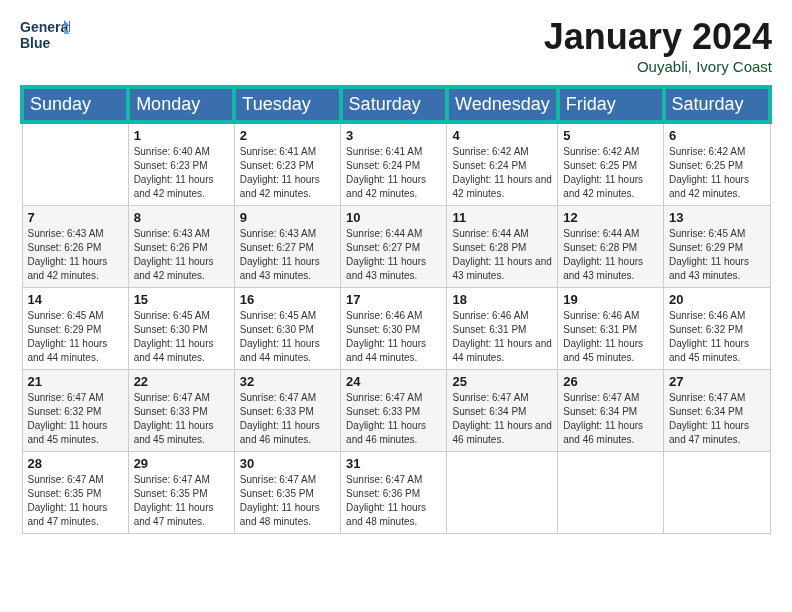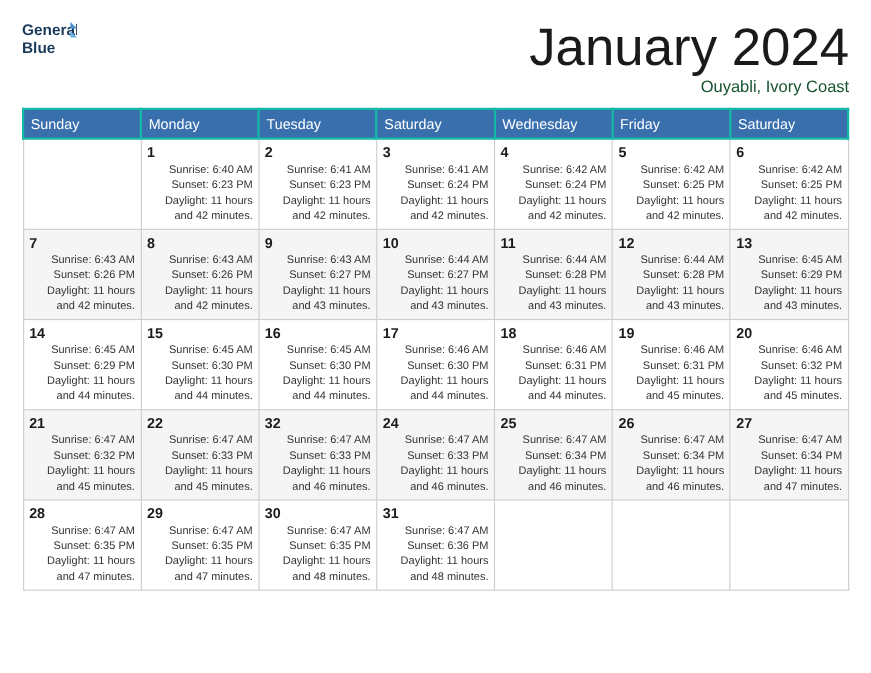--- a/index.html
+++ b/index.html
@@ -24,62 +24,61 @@
     }
     .logo {
       display: flex;
       align-items: center;
       gap: 6px;
     }
     .title-block {
       text-align: right;
     }
     .month-title {
-      font-size: 48px;
+      font-size: 36px;
       color: #1a1a1a;
-      font-weight: normal;
+      font-weight: bold;
     }
     .location {
       font-size: 15px;
       color: #14532d;
     }
     .calendar {
       width: 100%;
       border-collapse: collapse;
       font-size: 11px;
     }
     .calendar th {
       background: #3a6fad;
       color: #fff;
       padding: 5px 6px;
       text-align: left;
-      font-size: 13px;
+      font-size: 18px;
       font-weight: normal;
-      border: 2px solid #14b8a6;
+      border: 4px solid #14b8a6;
     }
     .calendar td {
       border: 1px solid #ccc;
       vertical-align: top;
       padding: 4px 5px;
       width: calc(100% / 7);
       min-height: 80px;
       height: 80px;
     }
     .day-num {
       font-size: 13px;
       font-weight: bold;
       color: #1a1a1a;
       display: block;
       margin-bottom: 2px;
     }
     .day-info {
       font-size: 10px;
       color: #333;
       line-height: 1.4;
-      text-align: right;
     }
     .empty-cell {
       background: #f9f9f9;
     }
     .week-row td {
       background: #fff;
     }
     .week-row:nth-child(even) td {
       background: #f5f5f5;
     }

